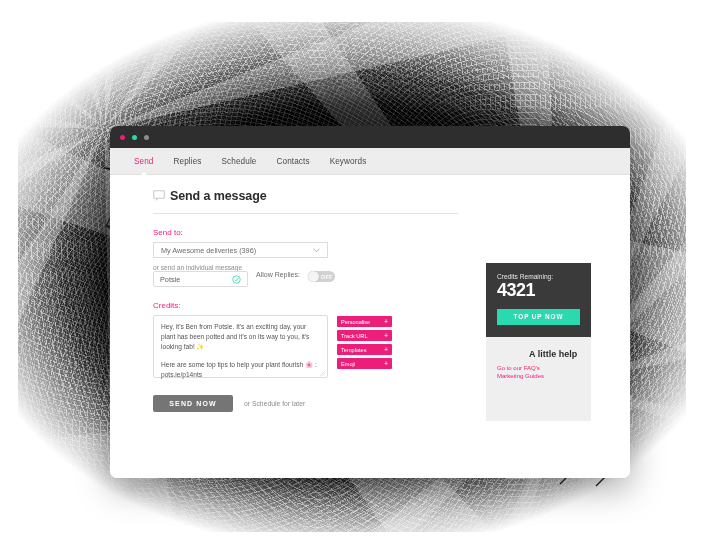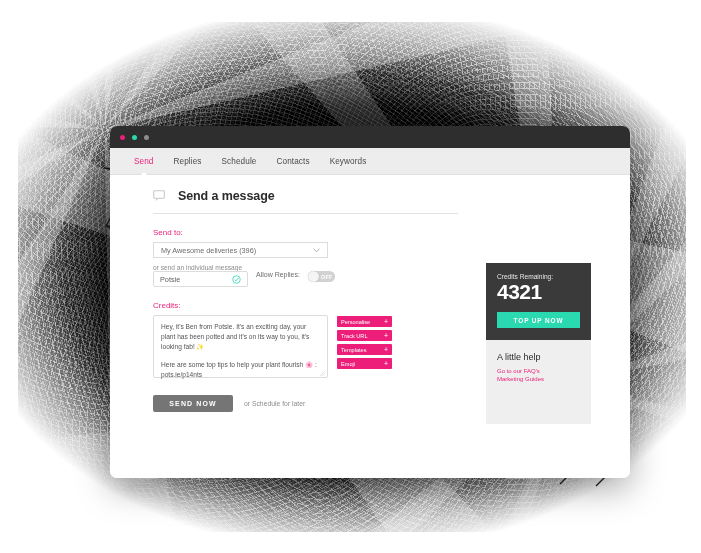--- a/index.html
+++ b/index.html
@@ -137,21 +137,21 @@
   
   .main-col {
     position: absolute;
     left: 43px;
     top: 14px;
     width: 290px;
   }
   .page-title-row {
     display: flex;
     align-items: center;
-    gap: 13px;
+    gap: 5px;
     text-align: right;
   }
   .bubble-icon { display: block; }
   .page-title {
     font-size: 12.5px;
     font-weight: bold;
     color: #2b2b2b;
     letter-spacing: -0.1px;
   }
   .divider {
@@ -293,21 +293,21 @@
     left: 376px;
     top: 88px;
     width: 105px;
   }
   .credits-card {
     background: #3a3a3a;
     padding: 10px 11px 12px 11px;
   }
   .credits-label { font-size: 6.6px; color: #e6e6e6; }
   .credits-value {
-    font-size: 21px;
+    font-size: 18px;
     font-weight: bold;
     color: #ffffff;
     letter-spacing: -0.5px;
     line-height: 1.05;
     margin-top: 1px;
   }
   .topup-btn {
     margin-top: 9px;
     height: 16px;
     background: #2ad9b0;
@@ -320,21 +320,21 @@
     font-weight: bold;
     color: #ffffff;
     letter-spacing: 0.9px;
   }
   .help-card {
     background: #efefef;
     padding: 12px 11px 14px 11px;
     height: 84px;
     box-sizing: border-box;
   }
-  .help-title { font-size: 9px; font-weight: normal; color: #2b2b2b; }
+  .help-title { font-size: 9px; font-weight: bold; color: #2b2b2b; margin-left: 32px; }
   .help-link {
     display: block;
     font-size: 6px;
     color: #ec1e79;
     margin-top: 6px;
     text-decoration: none;
   }
   .help-link + .help-link { margin-top: 2px; }
 </style>
 </head>

